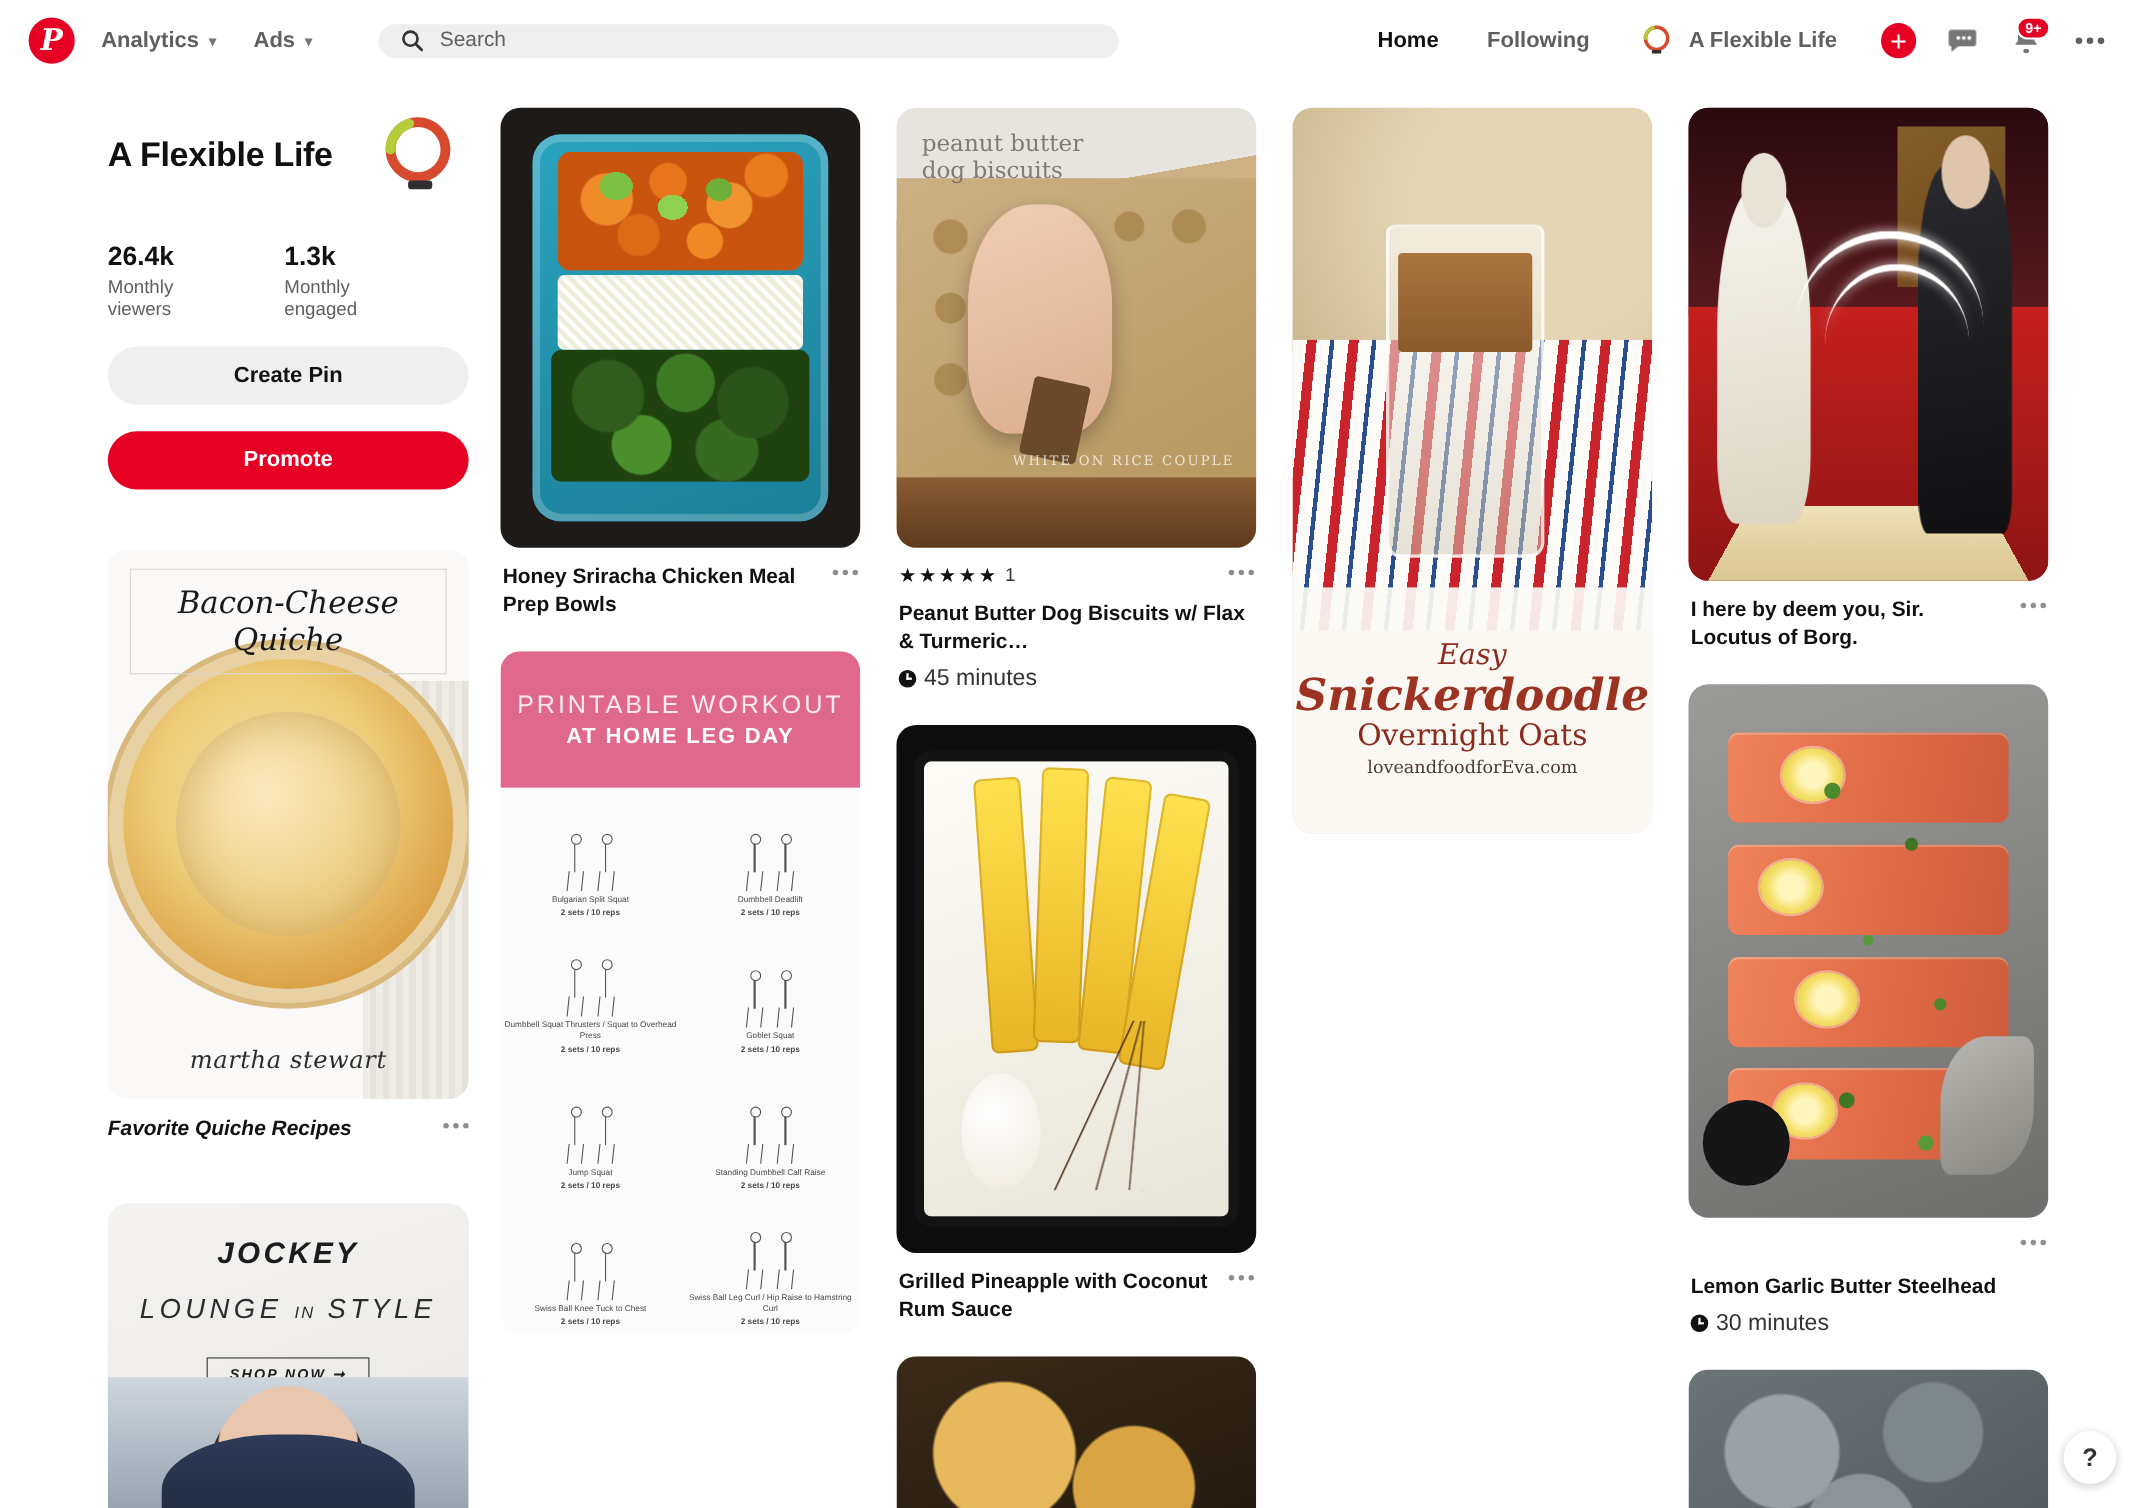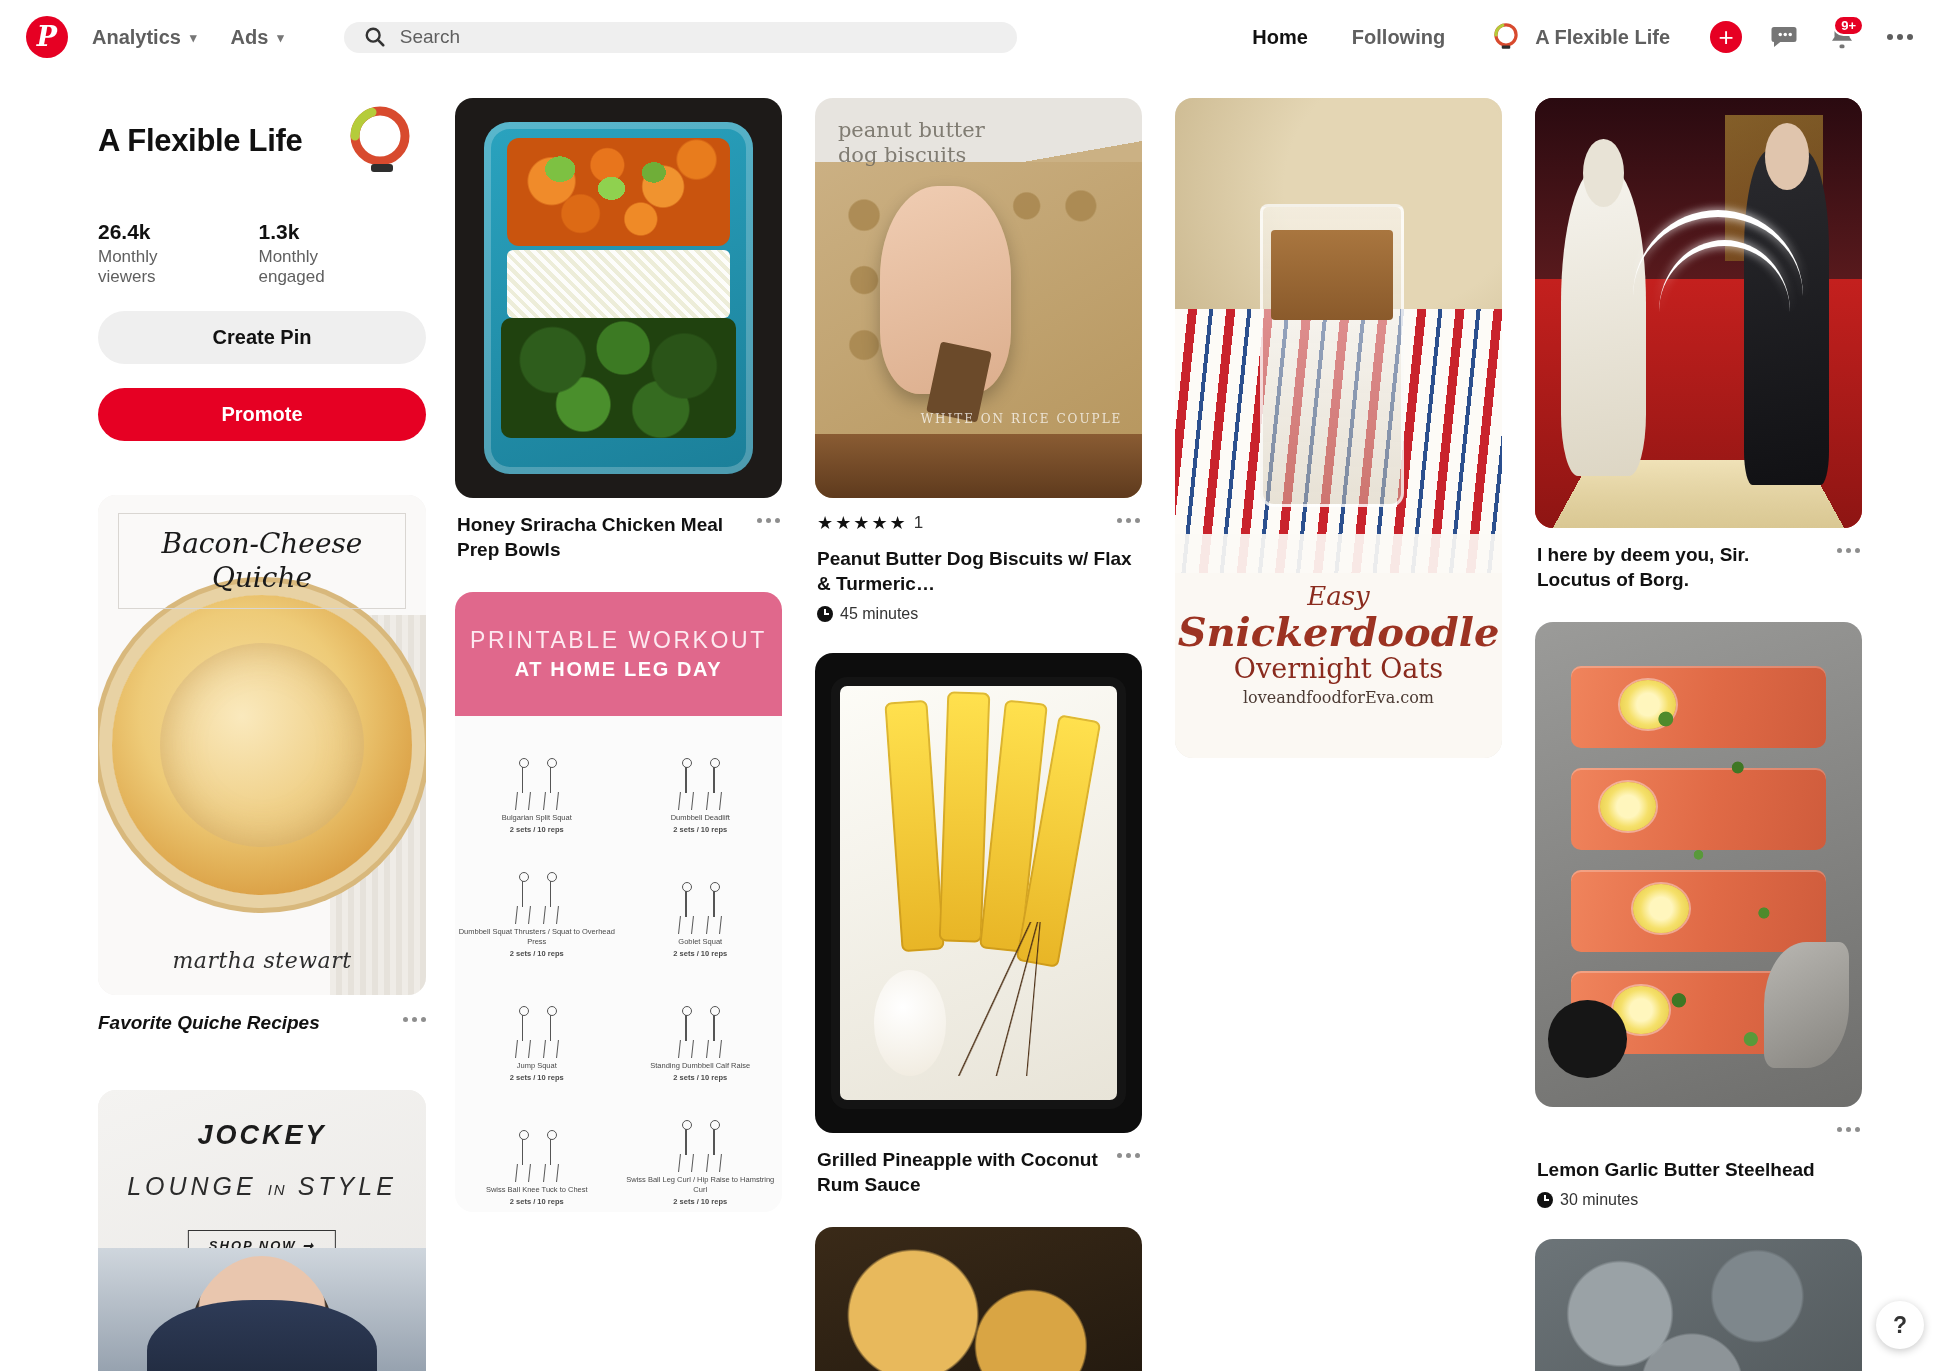--- a/index.html
+++ b/index.html
@@ -80,21 +80,21 @@
   
   #shell { position: absolute; top: 74px; left: 0; width: 1950px; height: 1297px; }
 
   
   #sidebar { position: absolute; left: 98px; top: 26px; width: 328px; }
   .profile-row { display: flex; align-items: center; justify-content: space-between; }
   .profile-name { font-size: 31px; font-weight: bold; color: #111; letter-spacing: -0.3px; }
   .big-logo { width: 98px; height: 82px; position: relative; flex: 0 0 auto; }
   .stats { display: flex; margin-top: 38px; }
   .stat { margin-right: 60px; }
-  .stat .num { font-size: 21px; font-weight: bold; color: #111; }
+  .stat .num { font-size: 24px; font-weight: bold; color: #111; }
   .stat .lbl { font-size: 17px; color: #5f5f5f; margin-top: 3px; }
   .btn {
     width: 328px; height: 53px; border-radius: 27px; display: flex;
     align-items: center; justify-content: center; font-size: 20px;
     font-weight: bold; cursor: pointer; margin-top: 24px; border: none;
     font-family: "Liberation Sans", sans-serif;
   }
   .btn-secondary { background: #efefef; color: #111; }
   .btn-primary { background: #e60023; color: #fff; }
 
@@ -187,21 +187,21 @@
     display: flex; align-items: flex-start; justify-content: space-between; gap: 10px;
   }
   .pin-title { font-size: 19px; font-weight: bold; color: #111; line-height: 1.32; }
   .dots {
     flex: 0 0 auto; display: flex; gap: 4px; align-items: center;
     cursor: pointer; padding-top: 6px;
   }
   .dots i { width: 5px; height: 5px; border-radius: 50%; background: #8e8e8e; display: block; }
   .stars { display: flex; align-items: center; gap: 2px; font-size: 18px; color: #111; }
   .stars .cnt { font-size: 17px; color: #333; margin-left: 6px; font-weight: normal; }
-  .time { display: flex; align-items: center; gap: 7px; margin-top: 9px; font-size: 16px; color: #333; }
+  .time { display: flex; align-items: center; gap: 7px; margin-top: 9px; font-size: 21px; color: #333; }
   .clock {
     width: 16px; height: 16px; border-radius: 50%; background: #111;
     position: relative; flex: 0 0 auto;
   }
   .clock::after {
     content: ""; position: absolute; left: 7px; top: 3px; width: 2px; height: 6px;
     background: #fff;
   }
   .clock::before {
     content: ""; position: absolute; left: 7px; top: 7px; width: 5px; height: 2px;

